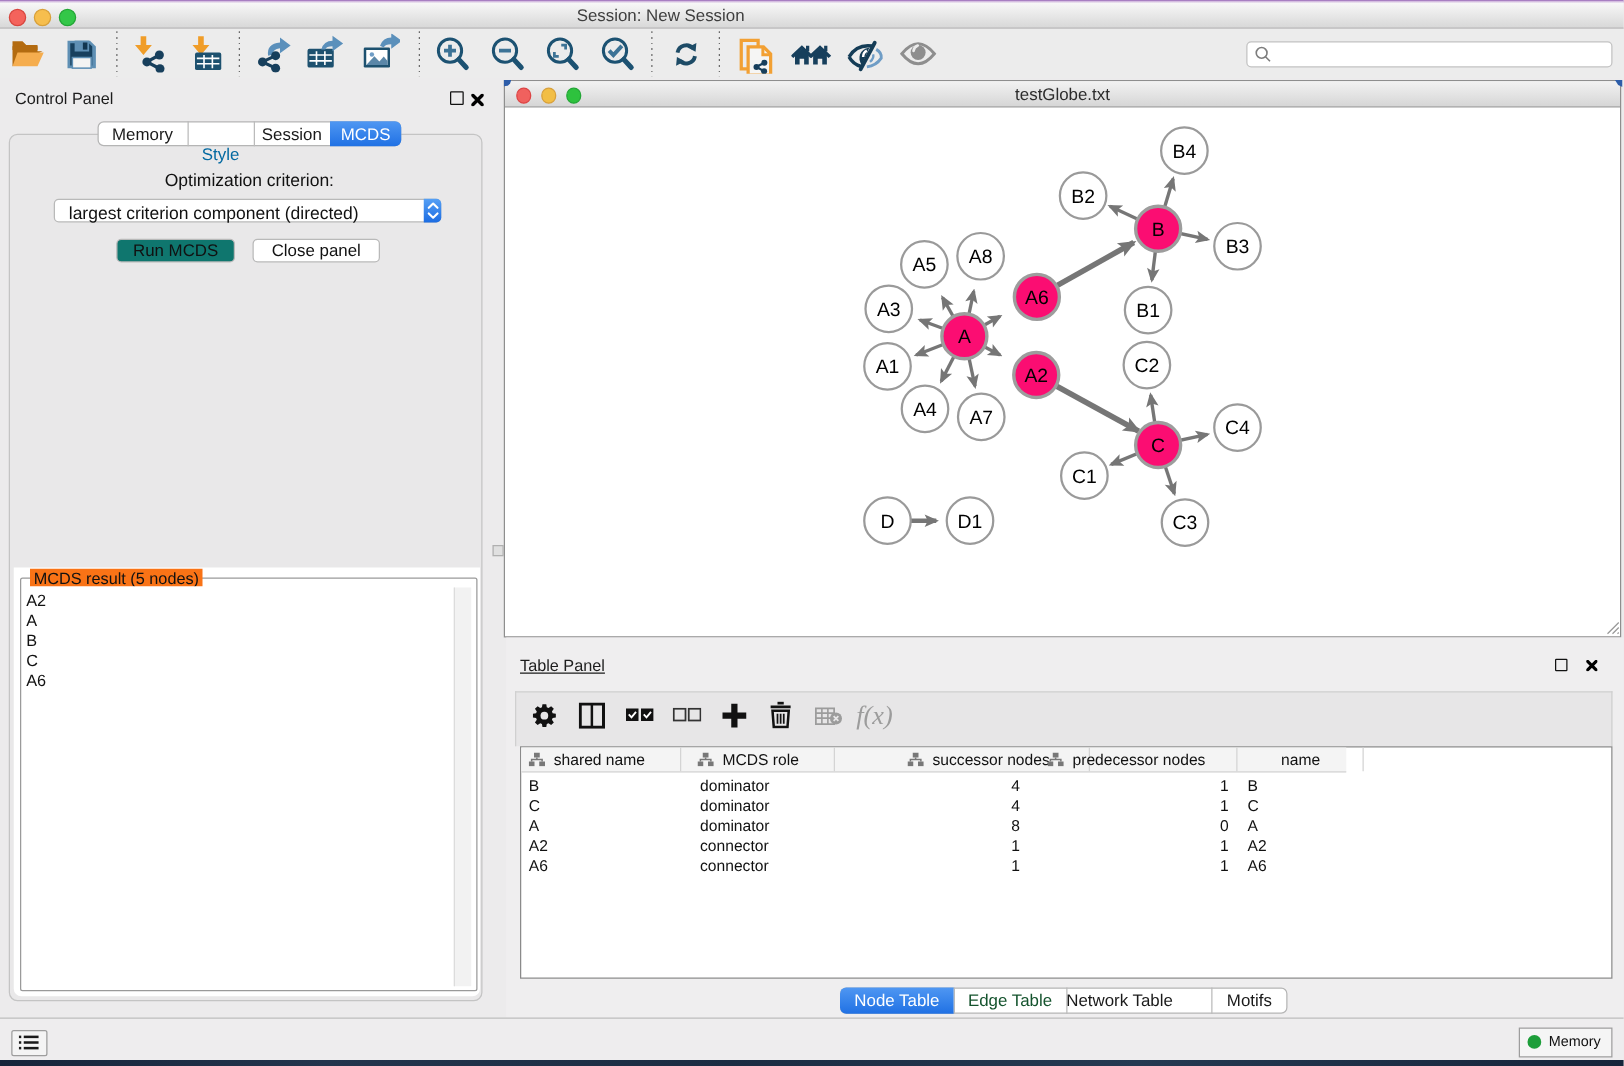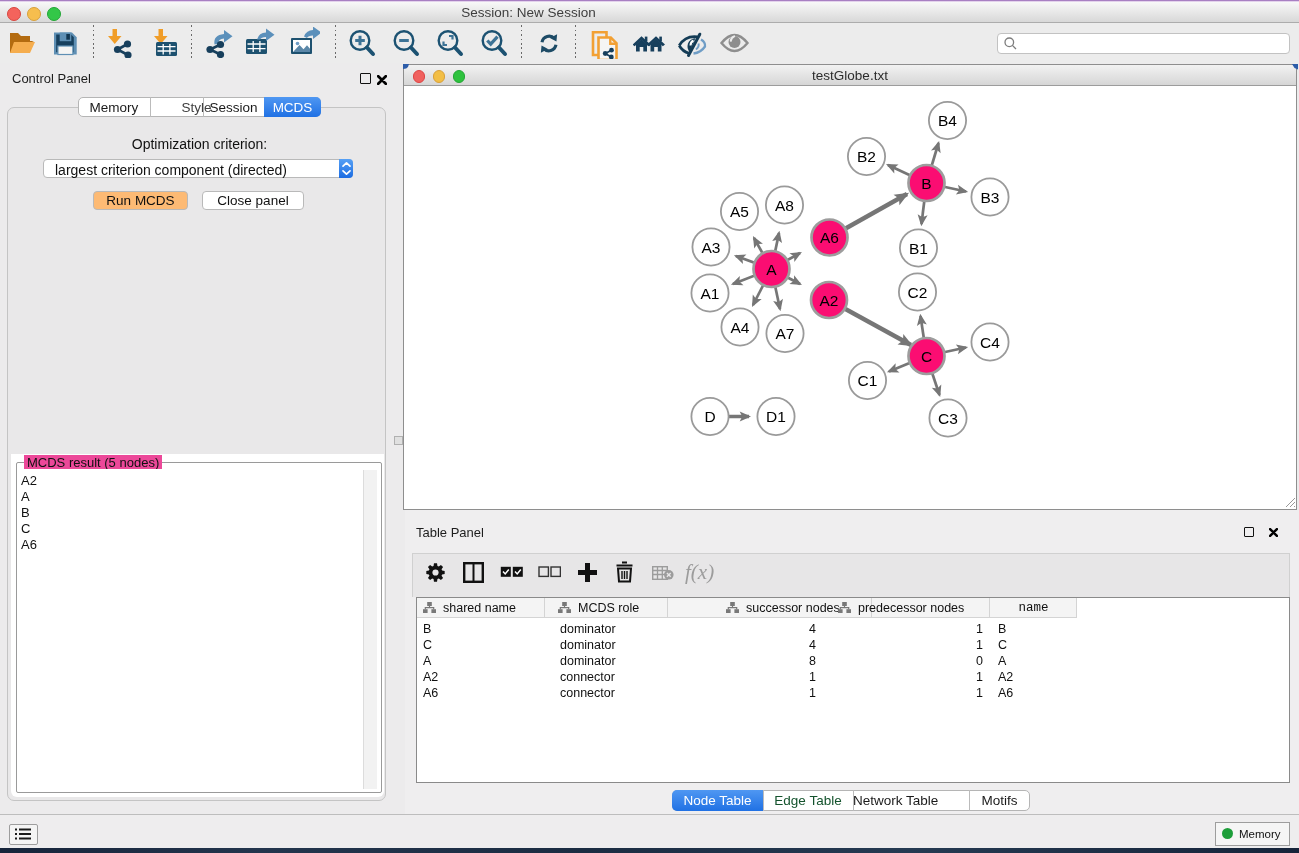--- a/index.html
+++ b/index.html
@@ -168,38 +168,38 @@
     <path d="M1.2 1.2 L8.8 8.8 M8.8 1.2 L1.2 8.8" stroke="#000" stroke-width="2.7" stroke-linecap="round"></path>
   </svg>
 
 <div class="abs" style="left:7px;top:107px;width:377px;height:692px;background:#e9e8e9;border:1px solid #c4c4c4;border-radius:7px;"></div>
 
 <div class="abs" style="left:78px;top:97px;width:243px;height:20px;background:#fff;border:1px solid #b5b5b5;border-radius:5px;box-sizing:border-box;"></div>
 <div class="abs" style="left:150px;top:97px;width:1px;height:20px;background:#bbb;"></div>
 <div class="abs" style="left:203px;top:97px;width:1px;height:20px;background:#bbb;"></div>
 <div class="abs" style="left:264px;top:97px;width:57px;height:20px;background:linear-gradient(#4f97f2,#2071e4);border-radius:0 5px 5px 0;box-sizing:border-box;"></div>
 <div class="abs" style="left:78px;top:100px;width:72px;text-align:center;font-size:13.5px;color:#1a1a1a;">Memory</div>
-<div class="abs" style="left:150px;top:100px;width:53px;text-align:center;font-size:13.5px;color:#404040;padding-left:20px;">Style</div>
+<div class="abs" style="left:150px;top:116px;width:53px;text-align:center;font-size:13.5px;color:#0369a1;">Style</div>
 <div class="abs" style="left:203px;top:100px;width:61px;text-align:center;font-size:13.5px;color:#1a1a1a;">Session</div>
 <div class="abs" style="left:264px;top:100px;width:57px;text-align:center;font-size:13.5px;color:#fff;">MCDS</div>
 
 <div class="abs" style="left:8px;top:136px;width:383px;text-align:center;font-size:14px;color:#111;">Optimization criterion:</div>
 <div class="abs" style="left:43px;top:159px;width:310px;height:19px;background:#fff;border:1px solid #b9b9b9;border-radius:4px;box-sizing:border-box;"></div>
 <div class="abs" style="left:339px;top:159px;width:14px;height:19px;background:linear-gradient(#56a0f5,#1c6ce2);border-radius:0 4px 4px 0;"></div>
 <svg class="abs" style="left:340.5px;top:161px;" width="11" height="15" viewBox="0 0 11 15">
     <path d="M2 5.2 L5.5 1.8 L9 5.2" fill="none" stroke="#fff" stroke-width="1.7" stroke-linejoin="round" stroke-linecap="round"></path>
     <path d="M2 9.8 L5.5 13.2 L9 9.8" fill="none" stroke="#fff" stroke-width="1.7" stroke-linejoin="round" stroke-linecap="round"></path>
   </svg>
 <div class="abs" style="left:55px;top:162px;font-size:14px;color:#111;">largest criterion component (directed)</div>
-<div class="abs" style="left:93px;top:191px;width:95px;height:19px;background:#fdba74;border:1px solid #b9b9b9;border-radius:4px;box-sizing:border-box;text-align:center;font-size:13.5px;color:#111;line-height:18px;">Run MCDS</div>
+<div class="abs" style="left:93px;top:191px;width:95px;height:19px;background:#0f766e;border:1px solid #b9b9b9;border-radius:4px;box-sizing:border-box;text-align:center;font-size:13.5px;color:#111;line-height:18px;">Run MCDS</div>
 <div class="abs" style="left:202px;top:191px;width:102px;height:19px;background:#fff;border:1px solid #b9b9b9;border-radius:4px;box-sizing:border-box;text-align:center;font-size:13.5px;color:#111;line-height:18px;">Close panel</div>
 
 <div class="abs" style="left:11px;top:454px;width:373px;height:343px;background:#fff;border-radius:0 0 6px 6px;"></div>
 <div class="abs" style="left:16px;top:462px;width:364px;height:329px;border:1px solid #9a9a9a;border-radius:2px;"></div>
-<div class="abs" style="left:24px;top:455px;background:#ec4899;padding:0 3px;font-size:13px;color:#111;">MCDS result (5 nodes)</div>
+<div class="abs" style="left:24px;top:455px;background:#f97316;padding:0 3px;font-size:13px;color:#111;">MCDS result (5 nodes)</div>
 <div class="abs" style="left:18px;top:469px;width:360px;height:321px;background:#fff;"></div>
 <div class="abs" style="left:363px;top:470px;width:13px;height:319px;background:#f2f2f2;border-left:1px solid #dcdcdc;"></div>
 <div class="abs" style="left:21px;top:473px;font-size:13px;color:#111;line-height:16px;">A2<br>A<br>B<br>C<br>A6</div>
 
 <div class="abs" style="left:394px;top:436px;width:7px;height:7px;background:#e0e0e0;border:1px solid #b0b0b0;"></div>
 
 <div class="abs" style="left:403px;top:64px;width:894px;height:446px;border:1px solid #8e8e8e;background:#fff;box-sizing:border-box;"></div>
 <div class="abs" style="left:404px;top:65px;width:892px;height:20px;background:linear-gradient(#f2f2f2,#d6d6d6);border-bottom:1px solid #9c9c9c;"></div>
 <div class="tl" style="left:412.5px;top:70px;width:10.5px;height:10.5px;background:#f0615e;border:0.5px solid #d44;"></div>
 <div class="tl" style="left:432.5px;top:70px;width:10.5px;height:10.5px;background:#f2be45;border:0.5px solid #d8a03a;"></div>
@@ -294,21 +294,21 @@
   </g>
 </svg>
 
 <svg class="abs" style="left:1284px;top:496px;" width="12" height="12" viewBox="0 0 12 12">
     <path d="M11 2 L2 11 M11 6 L6 11 M11 10 L10 11" stroke="#9a9a9a" stroke-width="1"></path>
   </svg>
 
 <div class="abs" style="left:846px;top:511px;width:8px;height:6px;background:#e0e0e0;border:1px solid #b0b0b0;"></div>
 
 <div class="abs" style="left:405px;top:510px;width:894px;height:304px;background:#efeeef;"></div>
-<div class="abs" style="left:416px;top:525px;font-size:13px;color:#1d1d1d;">Table Panel</div>
+<div class="abs" style="left:416px;top:525px;font-size:13px;color:#1d1d1d;text-decoration:underline;">Table Panel</div>
 <div class="abs" style="left:1244px;top:527px;width:8px;height:8px;border:1.7px solid #111;border-radius:1px;"></div>
 <svg class="abs" style="left:1269px;top:528px;" width="9" height="9" viewBox="0 0 9 9">
     <path d="M1.1 1.1 L7.9 7.9 M7.9 1.1 L1.1 7.9" stroke="#000" stroke-width="2.5" stroke-linecap="round"></path>
   </svg>
 
 <div class="abs" style="left:412px;top:553px;width:878px;height:44px;background:#e7e6e7;border:1px solid #d0d0d0;border-bottom:none;box-sizing:border-box;"></div>
 
 <svg class="abs" style="left:426px;top:563px;" width="19" height="19" viewBox="0 0 19 19">
   <path fill="#111" d="M7.97 0.33 L11.03 0.33 L11.44 2.88 L12.81 3.45 L14.91 1.93 L17.07 4.09 L15.55 6.19 L16.12 7.56 L18.67 7.97 L18.67 11.03 L16.12 11.44 L15.55 12.81 L17.07 14.91 L14.91 17.07 L12.81 15.55 L11.44 16.12 L11.03 18.67 L7.97 18.67 L7.56 16.12 L6.19 15.55 L4.09 17.07 L1.93 14.91 L3.45 12.81 L2.88 11.44 L0.33 11.03 L0.33 7.97 L2.88 7.56 L3.45 6.19 L1.93 4.09 L4.09 1.93 L6.19 3.45 L7.56 2.88 z"></path>
   <circle cx="9.5" cy="9.5" r="3.1" fill="#e7e6e7"></circle>
@@ -382,21 +382,21 @@
       </g>
     </svg>successor nodes</div>
 <div class="hcell" style="left:827px;width:163px;padding-left:11px;"><svg class="hico" viewBox="0 0 13 11">
       <g fill="#787878">
         <rect x="4.2" y="0" width="4.6" height="4"></rect>
         <rect x="0" y="7.2" width="4.6" height="4"></rect>
         <rect x="8.4" y="7.2" width="4.6" height="4"></rect>
         <path d="M6.5 4 v1.6 M2.3 7.2 v-1.6 h8.4 v1.6" stroke="#787878" stroke-width="1.2" fill="none"></path>
       </g>
     </svg>predecessor nodes</div>
-<div class="hcell" style="left:991px;width:86px;justify-content:center;font-family:Liberation Mono, monospace;">name</div>
+<div class="hcell" style="left:991px;width:100px;justify-content:center;">name</div>
 
 <div class="abs" style="left:423px;top:621px;font-size:12.5px;color:#111;line-height:16px;">B<br>C<br>A<br>A2<br>A6</div>
 <div class="abs" style="left:560px;top:621px;font-size:12.5px;color:#111;line-height:16px;">dominator<br>dominator<br>dominator<br>connector<br>connector</div>
 <div class="abs" style="left:716px;top:621px;width:100px;text-align:right;font-size:12.5px;color:#111;line-height:16px;">4<br>4<br>8<br>1<br>1</div>
 <div class="abs" style="left:883px;top:621px;width:100px;text-align:right;font-size:12.5px;color:#111;line-height:16px;">1<br>1<br>0<br>1<br>1</div>
 <div class="abs" style="left:998px;top:621px;font-size:12.5px;color:#111;line-height:16px;">B<br>C<br>A<br>A2<br>A6</div>
 
 <div class="abs" style="left:672px;top:790px;width:358px;height:21px;background:#fff;border:1px solid #b5b5b5;border-radius:5px;box-sizing:border-box;"></div>
 <div class="abs" style="left:672px;top:790px;width:91px;height:21px;background:linear-gradient(#4f97f2,#2071e4);border-radius:5px 0 0 5px;box-sizing:border-box;"></div>
 <div class="abs" style="left:763px;top:790px;width:1px;height:21px;background:#bbb;"></div>

